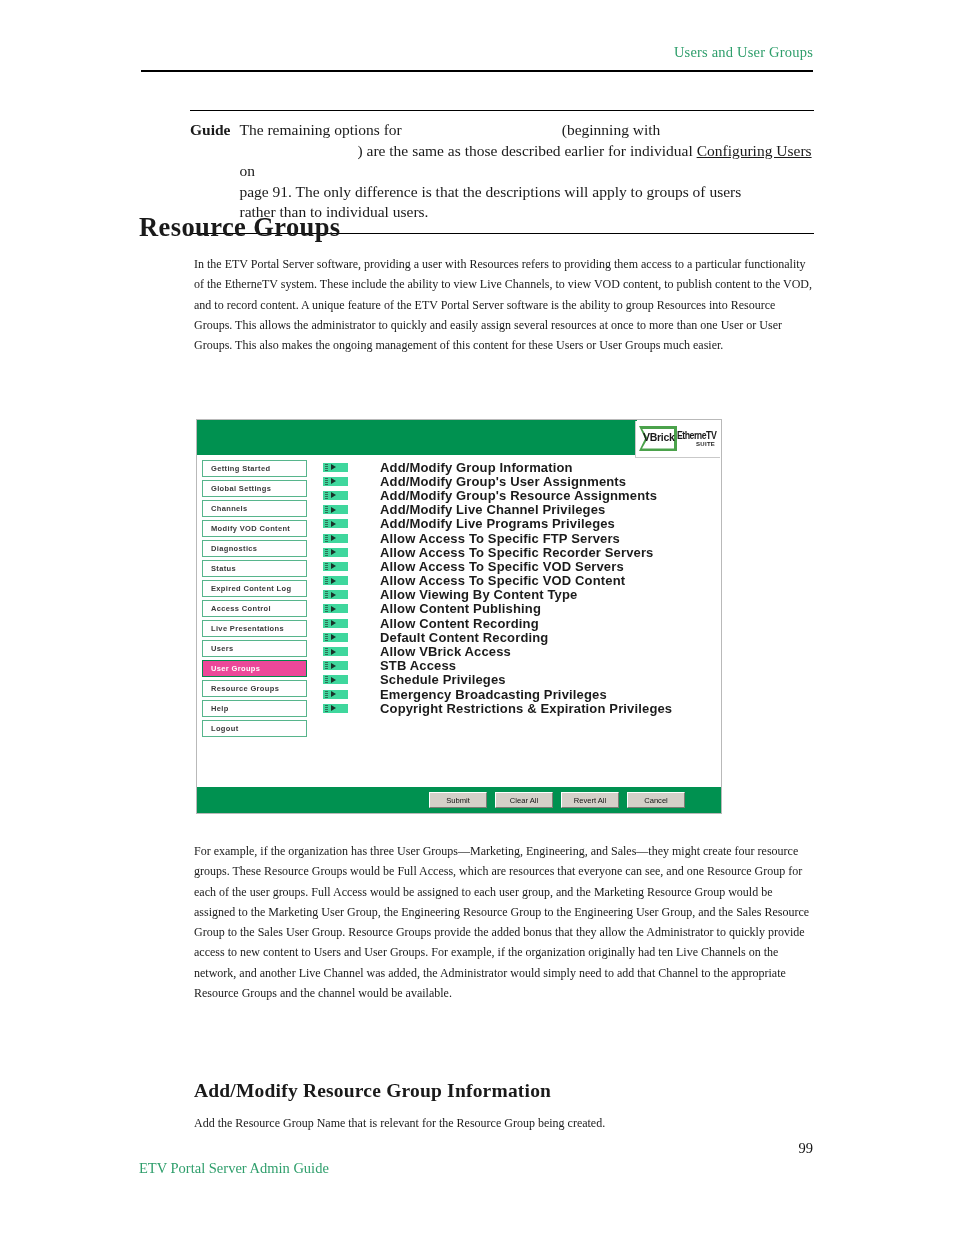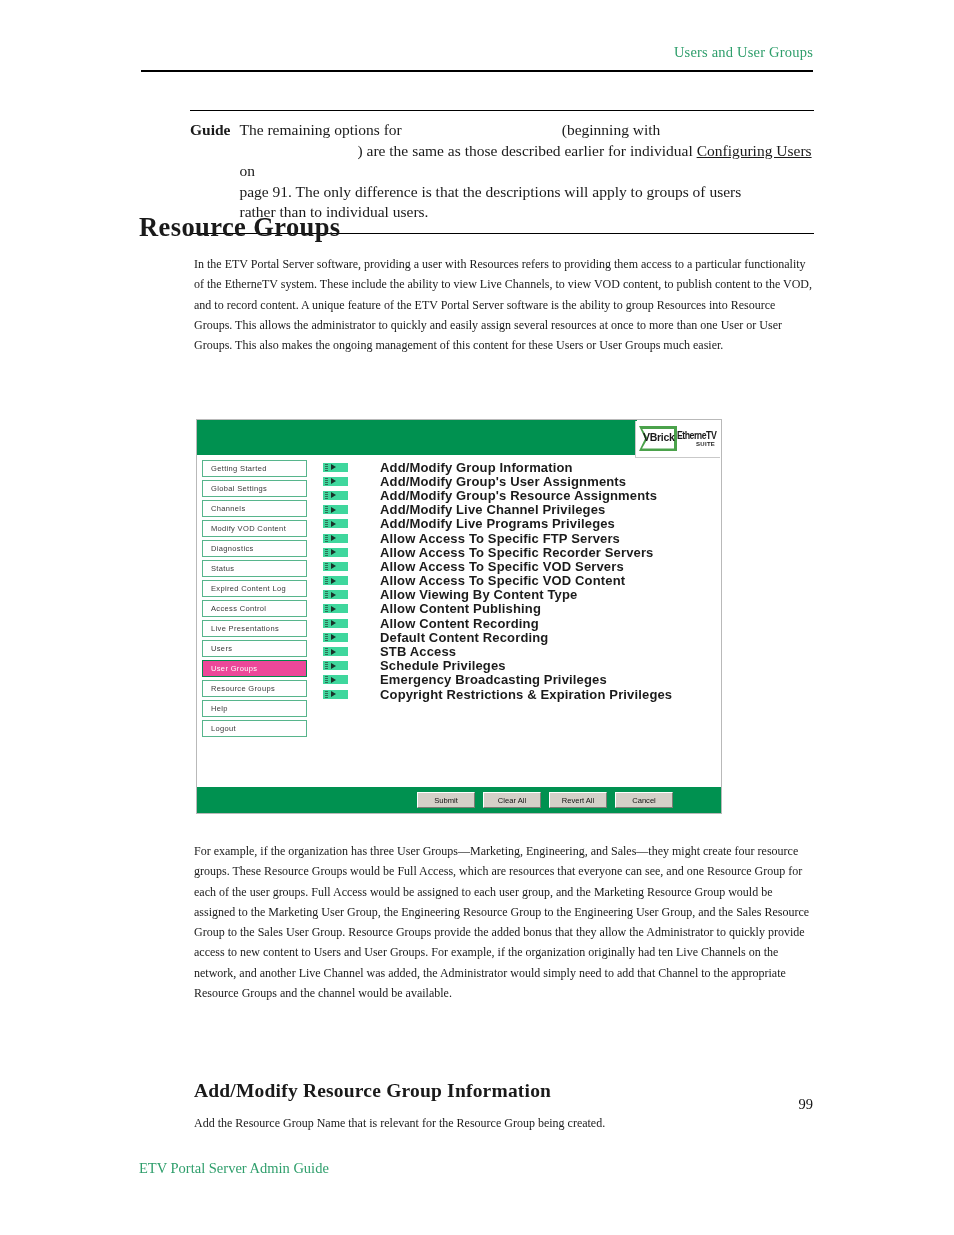--- a/index.html
+++ b/index.html
@@ -113,21 +113,21 @@
   .foot-left {
     position: absolute;
     left: 139px;
     top: 1160px;
     font-size: 14.5px;
     color: #2e9e6b;
   }
   .foot-right {
     position: absolute;
     left: 741px;
-    top: 1096px;
+    top: 1140px;
     width: 72px;
     text-align: right;
     font-size: 14.5px;
     color: #111111;
   }
 
   
   .shot {
     position: absolute;
     left: 196px;
@@ -225,21 +225,21 @@
   .side-item {
     height: 17px;
     margin-bottom: 3px;
     border: 1px solid #57b58c;
     box-sizing: border-box;
     background: #ffffff;
     display: flex;
     align-items: center;
     padding-left: 8px;
     font-size: 7.5px;
-    font-weight: normal;
+    font-weight: bold;
     color: #3a3a3a;
     letter-spacing: .35px;
   }
   .side-item.sel {
     background: #ec4899;
     border-color: #00894a;
     color: #ffffff;
   }
   .side-logout {
   }
@@ -296,21 +296,21 @@
   .shot-botbar {
     position: absolute;
     left: 0;
     bottom: 0;
     width: 100%;
     height: 26px;
     background: #009150;
     display: flex;
     align-items: center;
     justify-content: flex-end;
-    padding-right: 48px;
+    padding-right: 36px;
     box-sizing: border-box;
   }
   .shot-btn {
     min-width: 46px;
     height: 14px;
     margin-left: 8px;
     background: #d4d0c8;
     border: 1px solid #ffffff;
     border-right-color: #7d7d75;
     border-bottom-color: #7d7d75;
@@ -468,20 +468,27 @@
           <span class="priv-grip"></span>
           <span class="priv-arrow"></span>
         </span>
       <span class="priv-label">Default Content Recording</span>
     </div>
     <div class="priv-row">
       <span class="priv-bullet">
           <span class="priv-grip"></span>
           <span class="priv-arrow"></span>
         </span>
+      <span class="priv-label">Allow VBrick Access</span>
+    </div>
+    <div class="priv-row">
+      <span class="priv-bullet">
+          <span class="priv-grip"></span>
+          <span class="priv-arrow"></span>
+        </span>
       <span class="priv-label">STB Access</span>
     </div>
     <div class="priv-row">
       <span class="priv-bullet">
           <span class="priv-grip"></span>
           <span class="priv-arrow"></span>
         </span>
       <span class="priv-label">Schedule Privileges</span>
     </div>
     <div class="priv-row">

